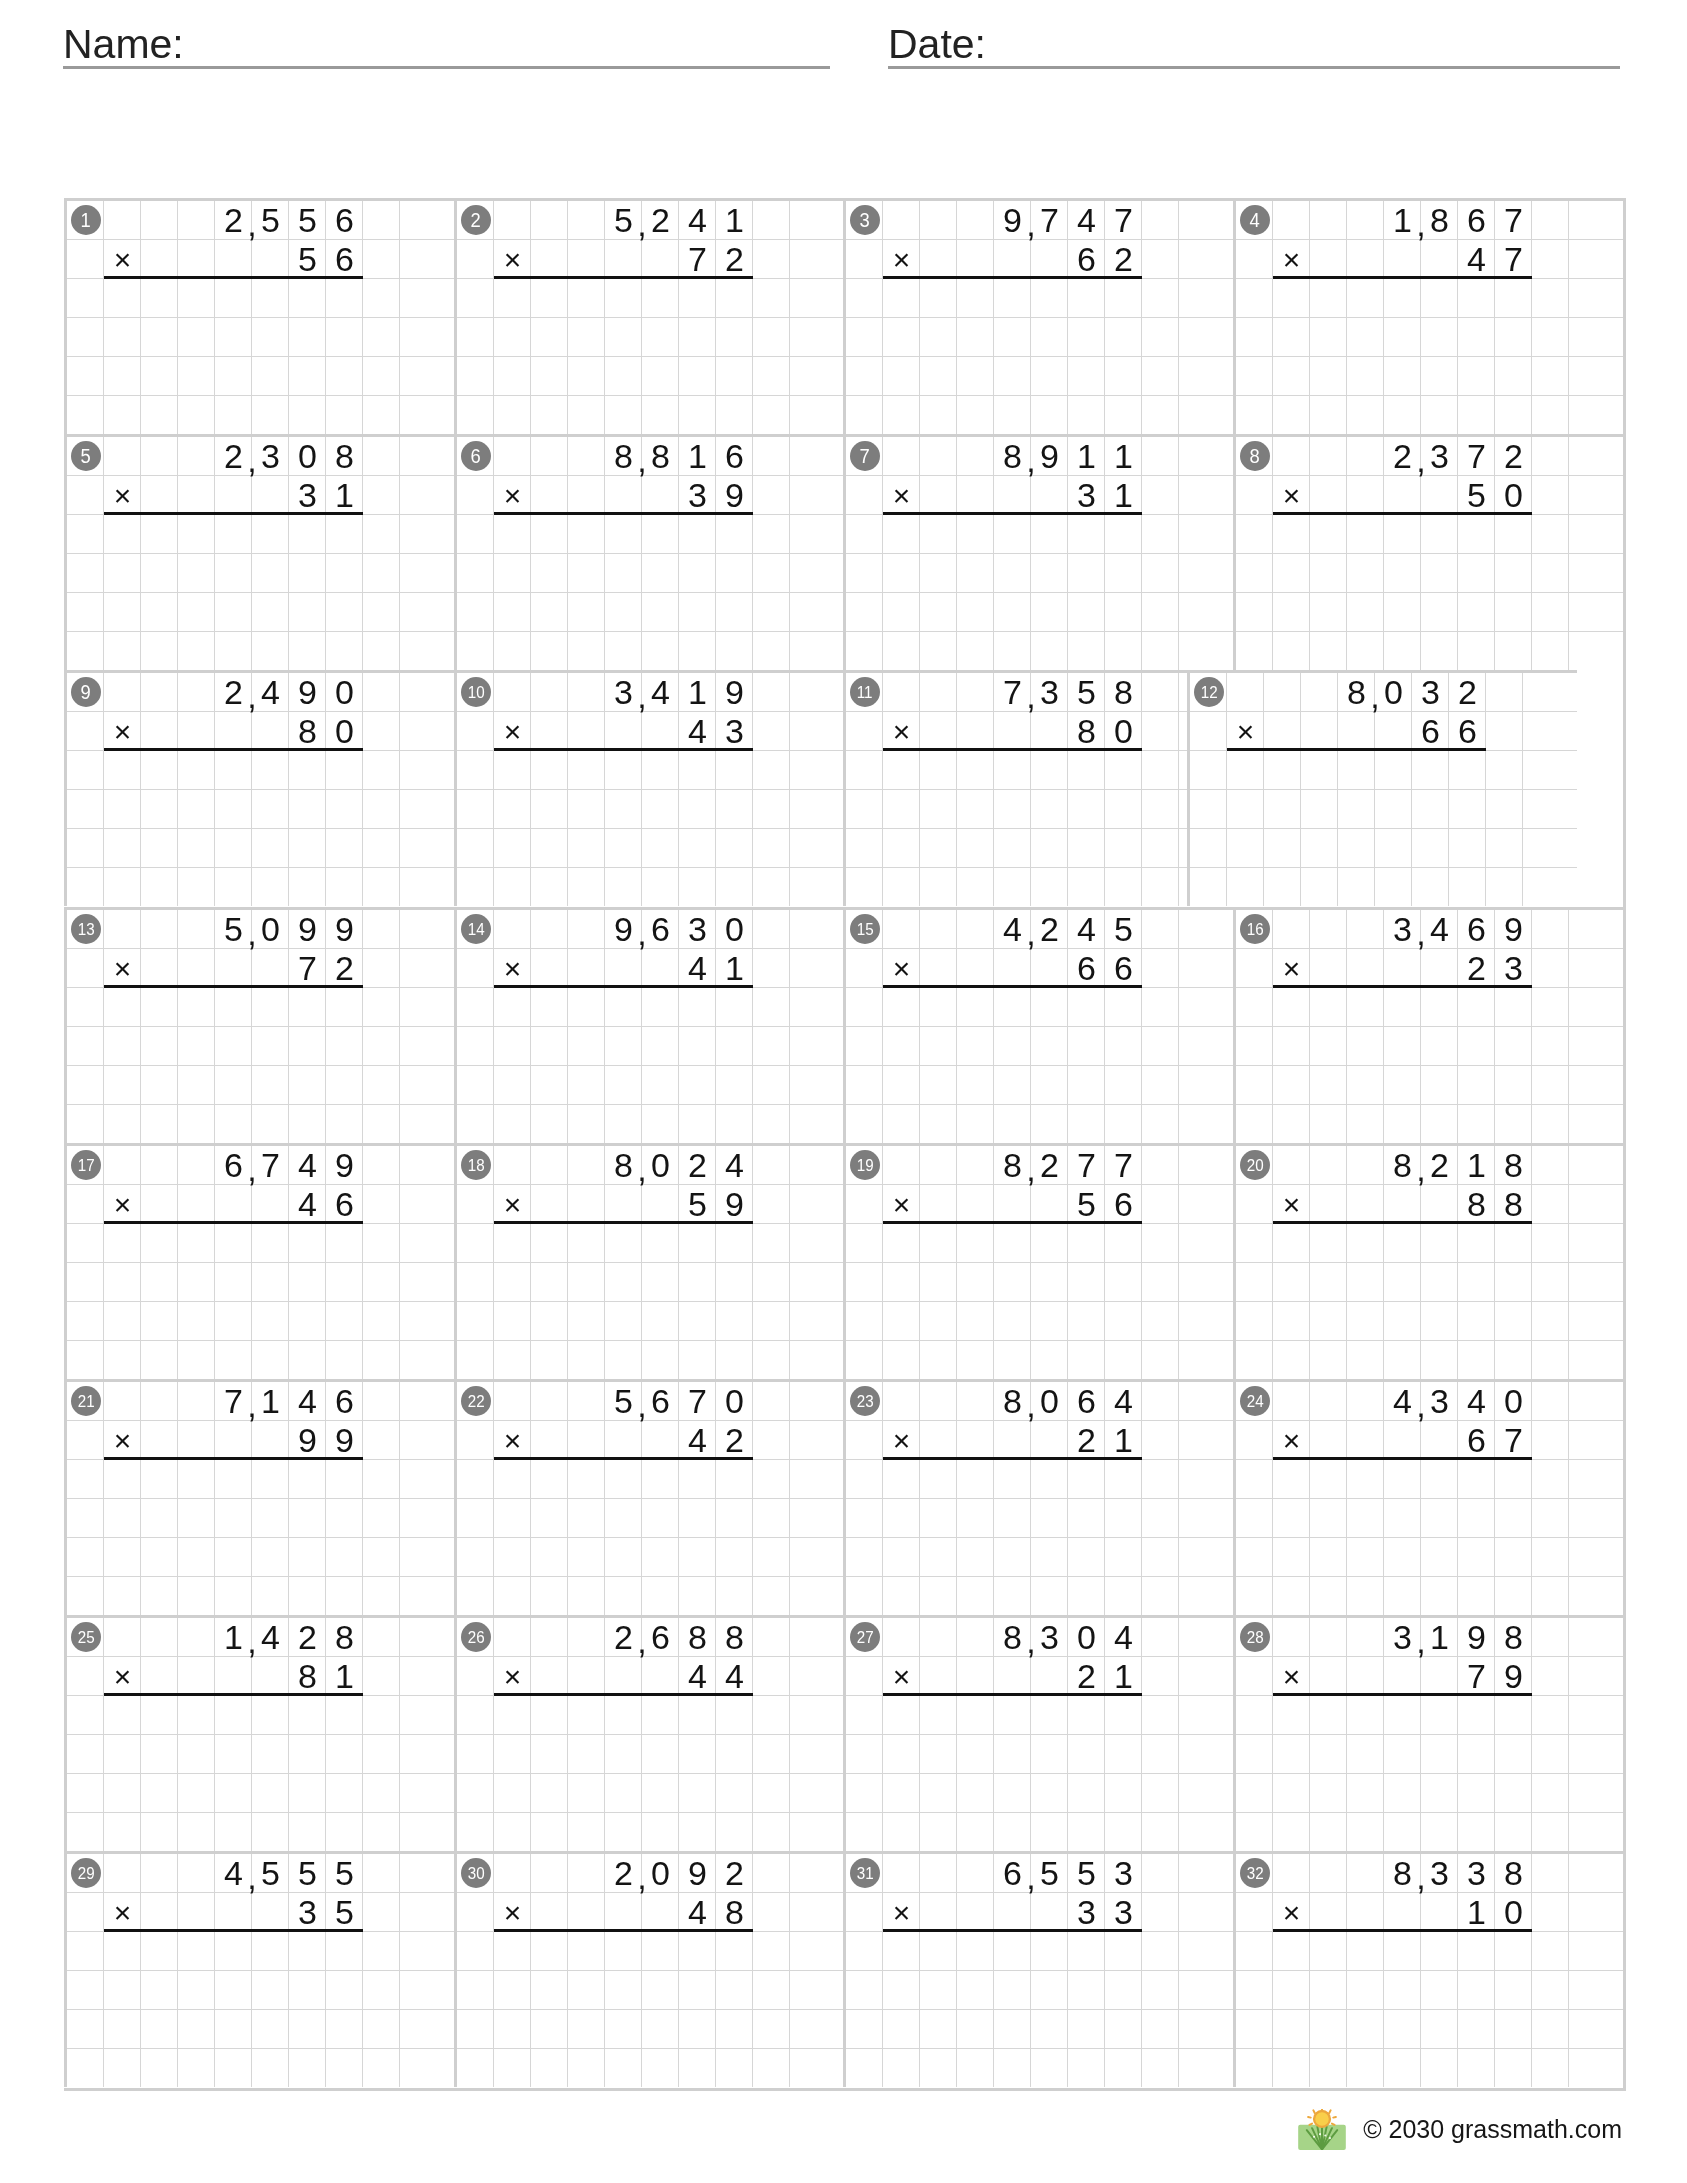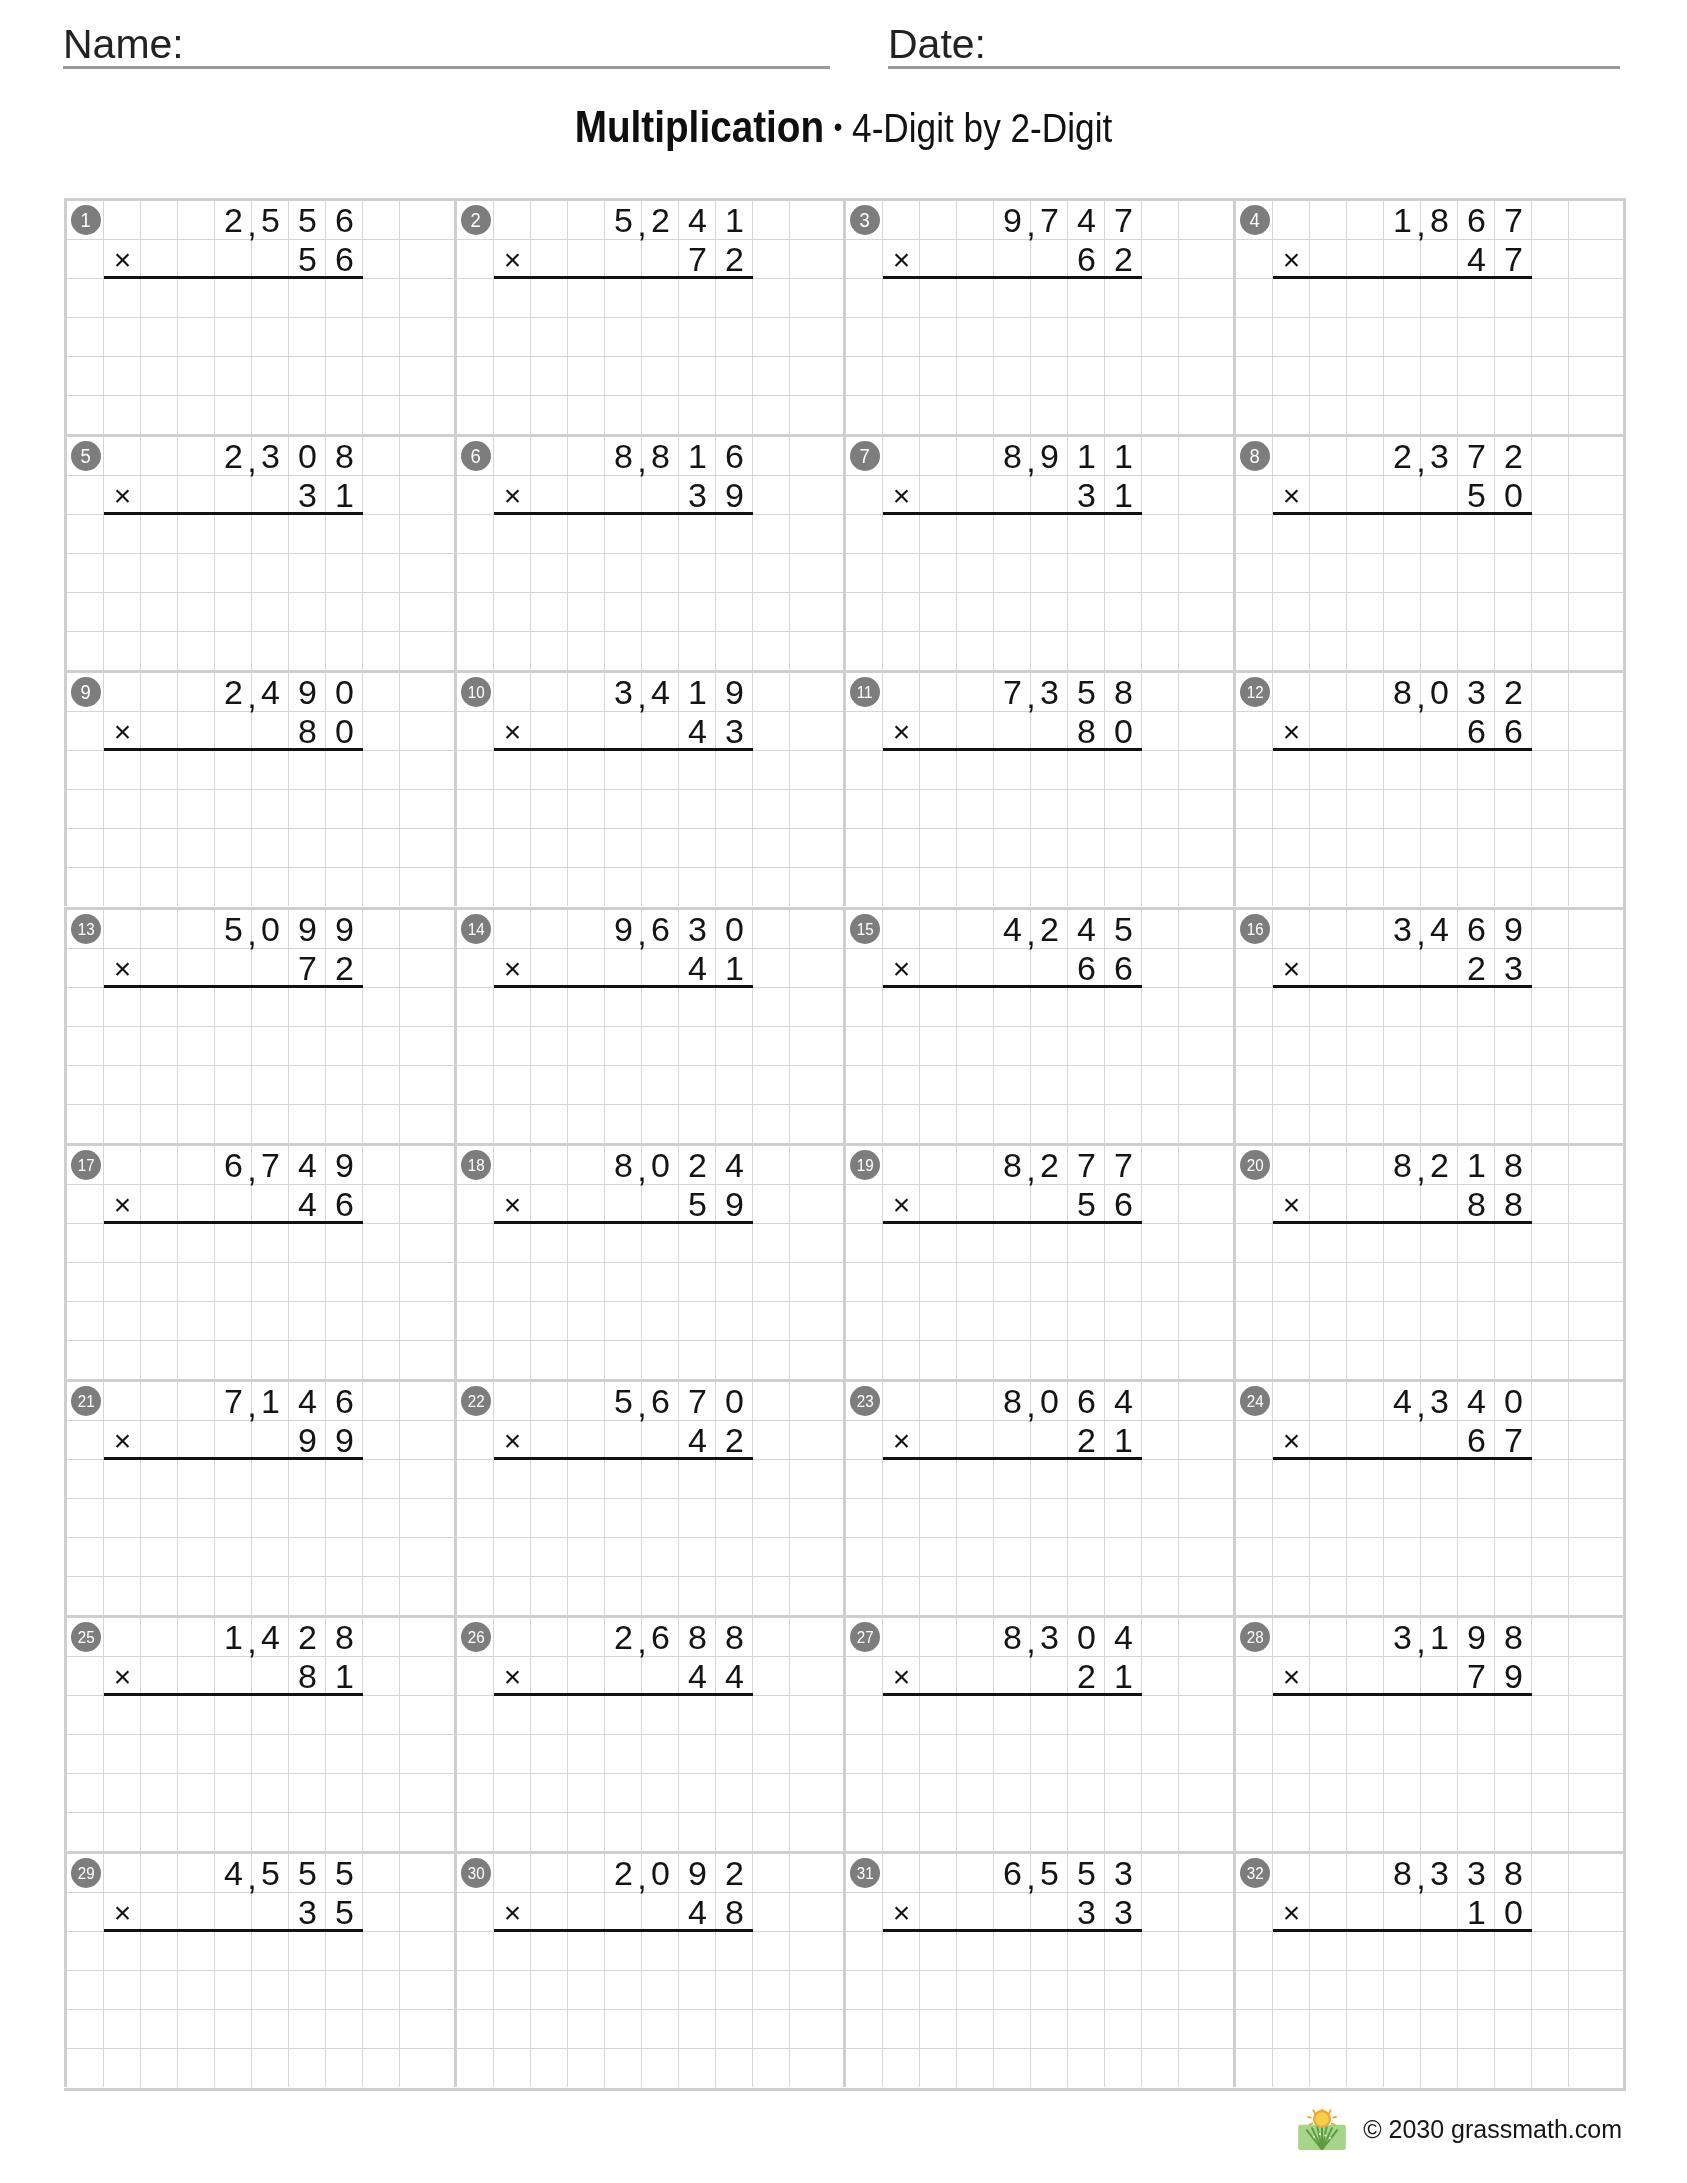--- a/index.html
+++ b/index.html
@@ -60,27 +60,20 @@
 </head>
 <body>
 
 <div class="page" style="--badge: #7d7d7d; --grid-line: #d6d6d6; --grid-border: #cfcfcf; --ans: #111111; --blank: #9a9a9a;">
 
   <span class="field-label label-name">Name:</span>
   <div class="blank-line line-name"></div>
   <span class="field-label label-date">Date:</span>
   <div class="blank-line line-date"></div>
 
-  <div class="title-wrap">
-    <span class="title-inner">
-      <span class="title-heading">Multiplication</span>
-      <span class="title-bullet">•</span>
-      <span class="title-subtitle">4-Digit by 2-Digit</span>
-    </span>
-  </div>
 
   <div id="grid" class="grid-wrap">
       <div class="block" style="left: 0px; top: 0px;">
         <div class="badge">
           <span>1</span>
         </div>
         <div class="cellspan" style="left: 148px; top: 0px;">2</div>
         <div class="cellspan" style="left: 185px; top: 0px;">5</div>
         <div class="cellspan" style="left: 222px; top: 0px;">5</div>
         <div class="cellspan" style="left: 259px; top: 0px;">6</div>
@@ -223,21 +216,21 @@
         <div class="cellspan" style="left: 148px; top: 0px;">7</div>
         <div class="cellspan" style="left: 185px; top: 0px;">3</div>
         <div class="cellspan" style="left: 222px; top: 0px;">5</div>
         <div class="cellspan" style="left: 259px; top: 0px;">8</div>
         <div class="comma" style="left: 185px;">,</div>
         <div class="cellspan times" style="left: 37px; top: 39px;">×</div>
         <div class="cellspan" style="left: 222px; top: 39px;">8</div>
         <div class="cellspan" style="left: 259px; top: 39px;">0</div>
         <div class="answer-line"></div>
       </div>
-      <div class="block" style="left: 1169px; top: 472px;">
+      <div class="block" style="left: 1123px; top: 472px;">
         <div class="badge two">
           <span>12</span>
         </div>
         <div class="cellspan" style="left: 148px; top: 0px;">8</div>
         <div class="cellspan" style="left: 185px; top: 0px;">0</div>
         <div class="cellspan" style="left: 222px; top: 0px;">3</div>
         <div class="cellspan" style="left: 259px; top: 0px;">2</div>
         <div class="comma" style="left: 185px;">,</div>
         <div class="cellspan times" style="left: 37px; top: 39px;">×</div>
         <div class="cellspan" style="left: 222px; top: 39px;">6</div>

